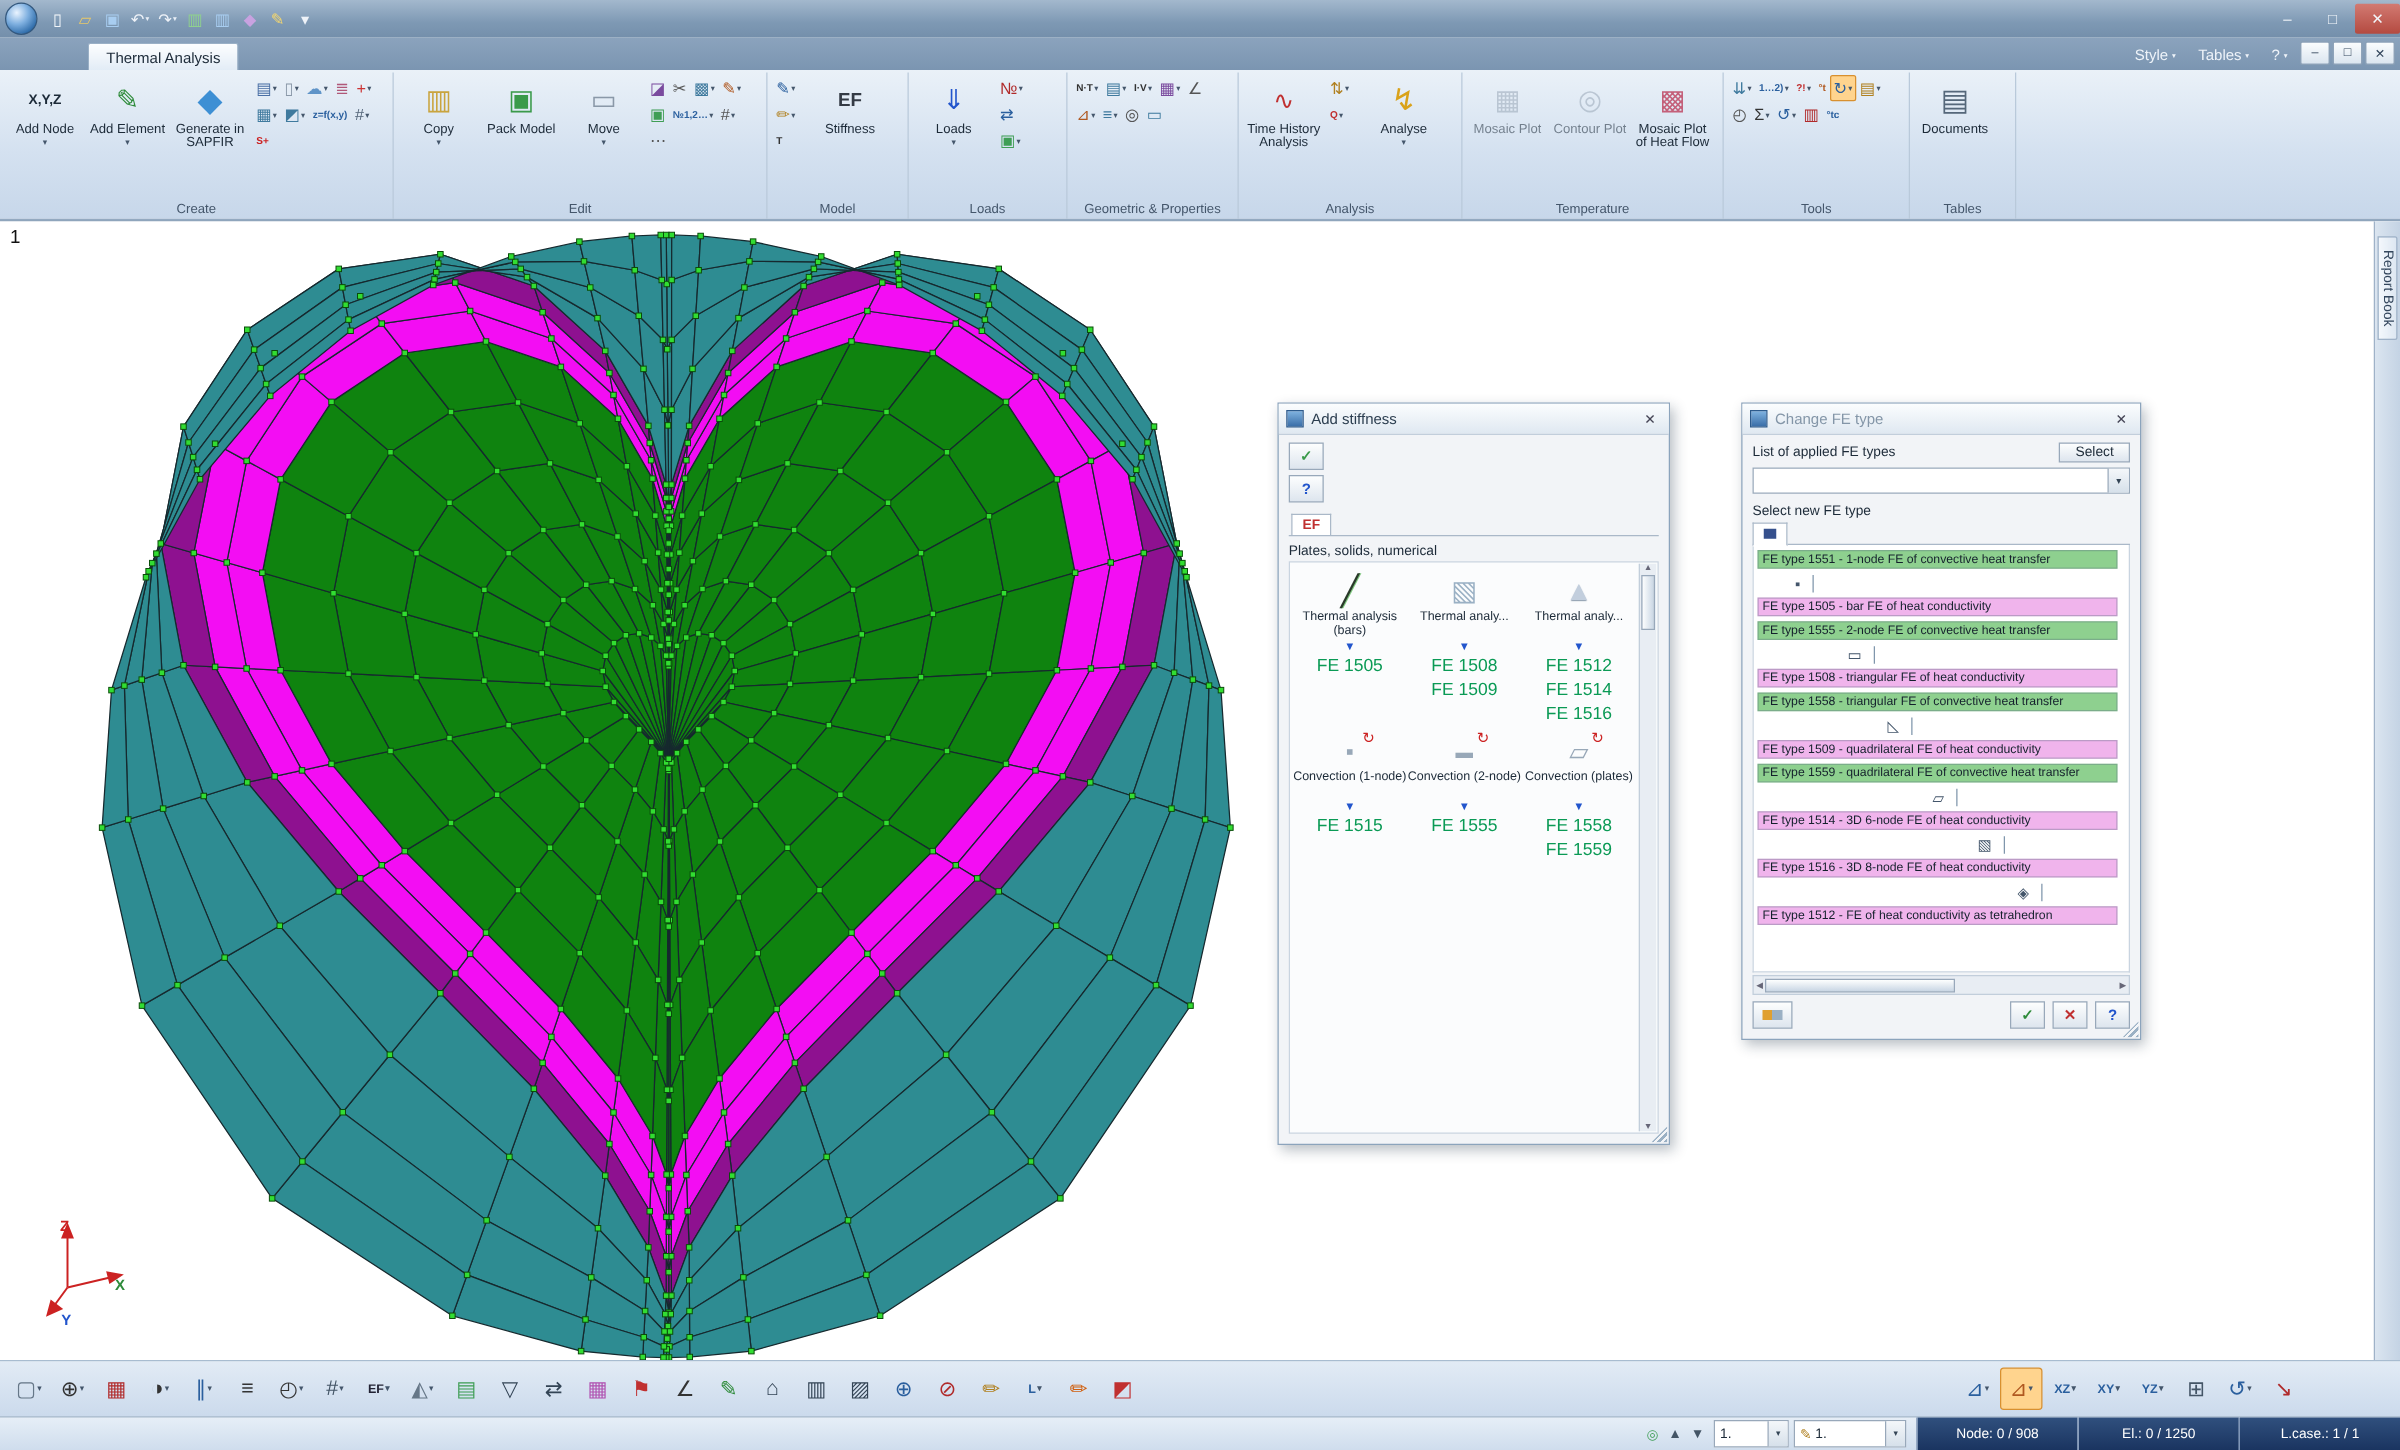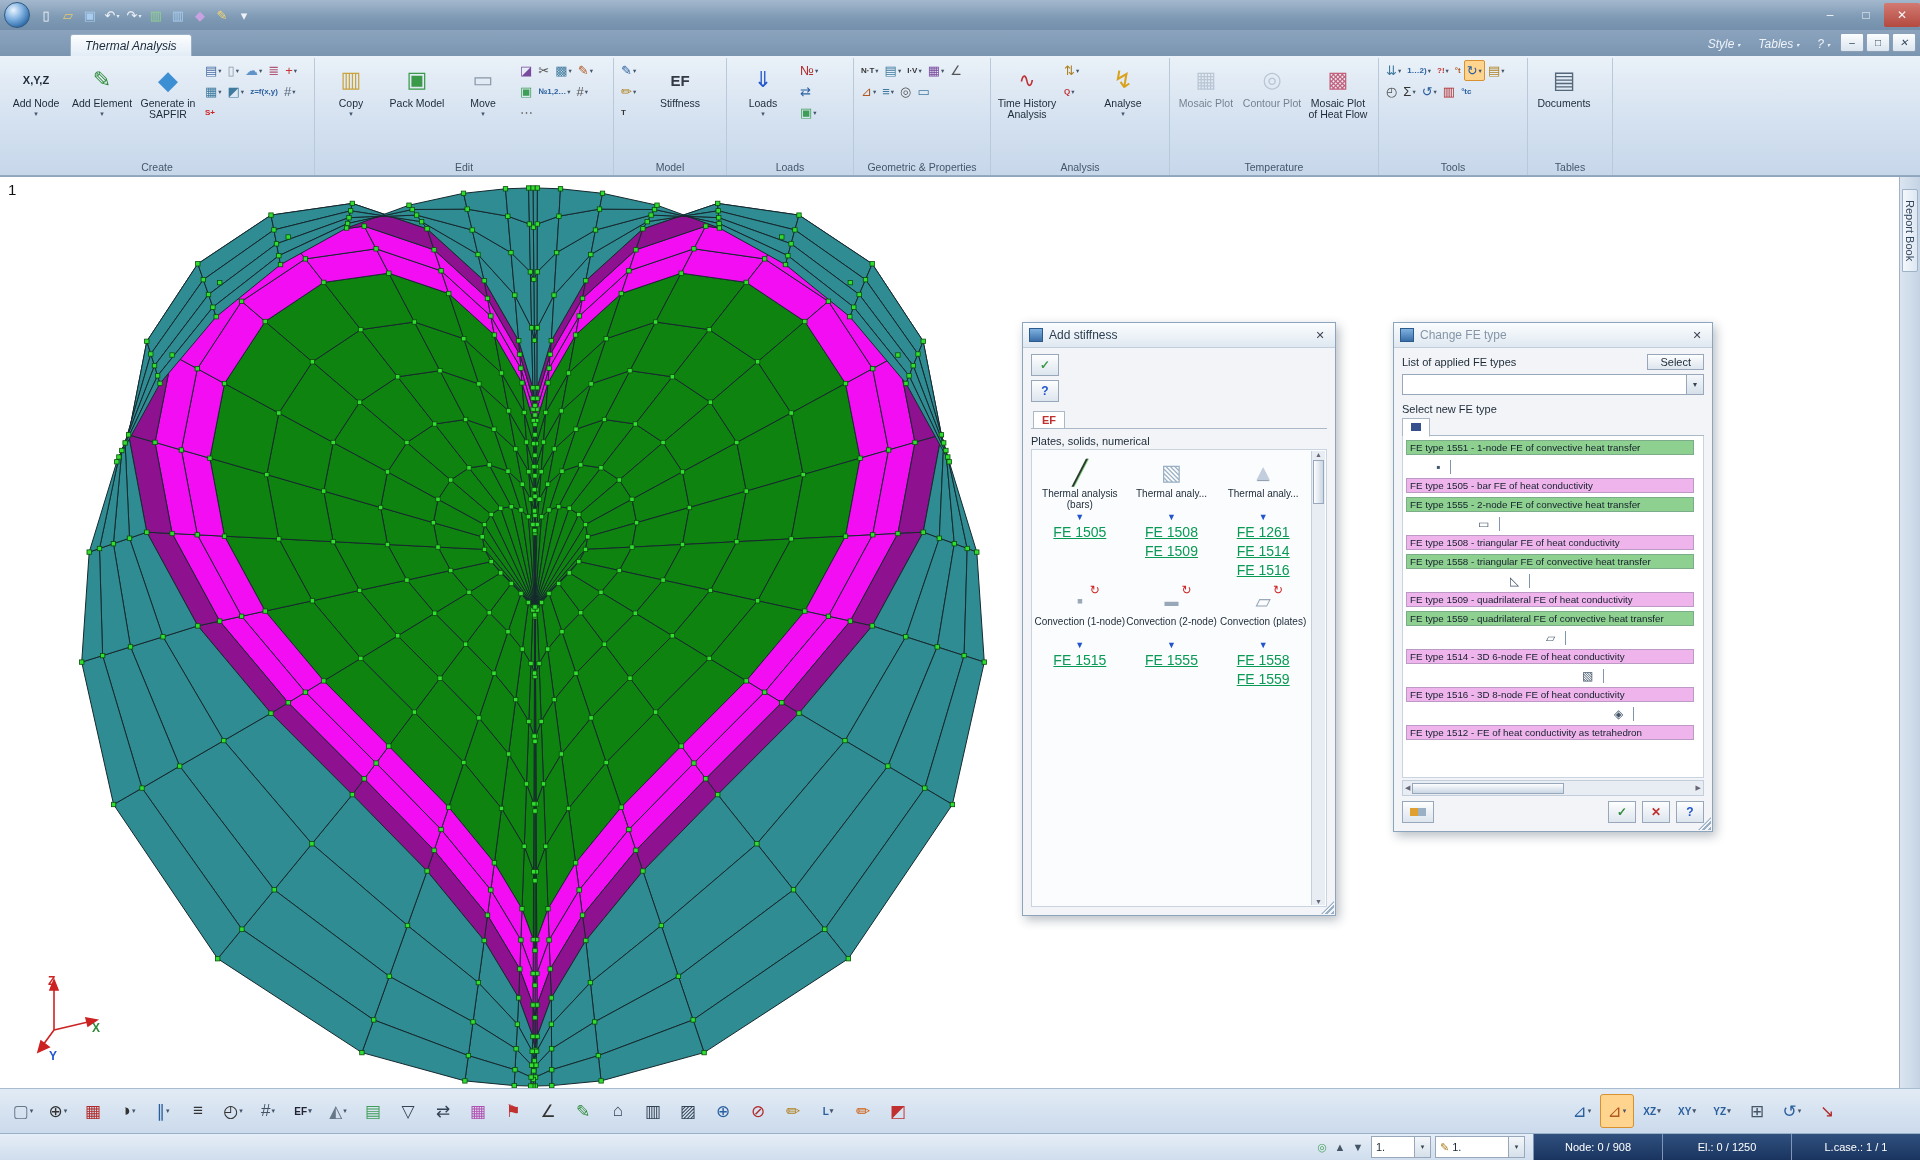--- a/index.html
+++ b/index.html
@@ -11,21 +11,21 @@
   .qat{display:flex;align-items:center;gap:2px;padding-left:6px;z-index:2;}
   .qat-icon{height:22px;min-width:20px;display:flex;align-items:center;justify-content:center;border-radius:2px;}
   .qglyph{font-size:13px;line-height:1;}
   .qcaret{font-size:6px;color:#e8eef6;margin-left:1px;}
   .title{position:absolute;left:0;right:0;text-align:center;font-size:12px;color:#13253a;pointer-events:none;}
   .win-controls{margin-left:auto;display:flex;z-index:2;}
   .win-btn{width:36px;height:24px;display:flex;align-items:center;justify-content:center;font-size:12px;color:#f2f6fa;border-radius:2px;}
   .win-btn.close{background:linear-gradient(#d27a72,#b44a40);}
 
   
-  .tabrow{height:26px;background:linear-gradient(#8ba3bd,#7b95b1);display:flex;align-items:flex-end;flex:0 0 auto;font-style:italic;}
+  .tabrow{height:26px;background:linear-gradient(#8ba3bd,#7b95b1);display:flex;align-items:flex-end;flex:0 0 auto;}
   .rtab{margin-left:70px;padding:4px 14px 3px;background:linear-gradient(#fdfeff,#e2ecf6);border:1px solid #9ab0c6;border-bottom:none;border-radius:3px 3px 0 0;font-size:12px;color:#1c2a38;}
   .tr-spacer{flex:1;}
   .trmenu{display:flex;align-items:center;gap:3px;color:#eef3f9;font-size:12px;padding:0 9px 5px;}
   .mcaret{font-size:6px;}
   .mdi-btn{width:22px;height:17px;margin:0 1px 4px;display:flex;align-items:center;justify-content:center;font-size:10px;color:#33465c;background:linear-gradient(#fbfdfe,#dbe5ef);border:1px solid #8ba0b6;border-radius:2px;}
   .mdi-btn:last-child{margin-right:4px;}
 
   
   .ribbon{height:117px;background:linear-gradient(#eaf1f8,#d4e1f0 55%,#c7d7ea);border-bottom:1px solid #93a9c0;display:flex;align-items:stretch;padding-top:2px;flex:0 0 auto;}
   .rgroup{position:relative;border-right:1px solid #b9c9da;display:flex;align-items:flex-start;gap:2px;padding:2px 4px 16px 4px;}
@@ -77,21 +77,21 @@
   .sticon{height:30px;width:44px;display:flex;align-items:center;justify-content:center;position:relative;}
   .sticon.bar::before{content:"╱";font-size:24px;color:#2a3a2a;text-shadow:1px 0 #7fc87f;}
   .sticon.box::before{content:"▧";font-size:22px;color:#9ab0c4;}
   .sticon.pyramid::before{content:"▲";font-size:22px;color:#c2cedd;text-shadow:0 1px 1px #8898aa;}
   .sticon.conv1::before{content:"▪";font-size:18px;color:#98a8b8;}
   .sticon.conv2::before{content:"▬";font-size:14px;color:#98a8b8;}
   .sticon.convp::before{content:"▱";font-size:20px;color:#98a8b8;}
   .sticon.conv1::after,.sticon.conv2::after,.sticon.convp::after{content:"↻";position:absolute;top:-3px;right:2px;font-size:12px;color:#cc2222;}
   .scap{font-size:10px;color:#1c2a38;line-height:11px;height:22px;overflow:hidden;}
   .sdown{color:#2255cc;font-size:9px;margin:2px 0 1px;}
-  .fe-num{font-size:14px;color:var(--fe-green);line-height:19px;text-decoration:underline;}
+  .fe-num{font-size:14px;color:var(--fe-green);line-height:19px;}
   .vscroll{position:absolute;right:1px;top:1px;bottom:1px;width:13px;background:#e8edf3;border-left:1px solid #c2cedb;display:flex;flex-direction:column;align-items:center;font-size:7px;color:#667;}
   .vthumb{width:9px;height:42px;background:linear-gradient(90deg,#fdfefe,#c9d6e4);border:1px solid #98a8ba;margin:2px 0;}
   .vfill{flex:1;}
   .resize-grip{position:absolute;right:1px;bottom:1px;width:13px;height:13px;background:repeating-linear-gradient(135deg,#9ab0c4 0 2px,transparent 2px 4px);clip-path:polygon(100% 0,100% 100%,0 100%);}
 
   .applied-row{display:flex;align-items:center;}
   .lbl,.lbl2{font-size:11px;color:#1c2a38;}
   .lbl{flex:1;}
   .sel-btn{font-size:11px;padding:1px 12px;border:1px solid #98a8ba;background:linear-gradient(#fdfefe,#dde5ee);font-family:inherit;color:#1c2a38;}
   .combo{margin-top:4px;height:19px;background:#fff;border:1px solid #98a8ba;position:relative;flex:0 0 auto;}
@@ -1489,21 +1489,21 @@
                 <div class="scap">Thermal analy...</div>
                 <div class="sdown">▼</div>
                 <div class="fe-num">FE 1508</div>
                 <div class="fe-num">FE 1509</div>
 
               </div>
               <div class="stiff-item">
                 <div class="sticon pyramid"></div>
                 <div class="scap">Thermal analy...</div>
                 <div class="sdown">▼</div>
-                <div class="fe-num">FE 1261</div>
+                <div class="fe-num">FE 1512</div>
                 <div class="fe-num">FE 1514</div>
                 <div class="fe-num">FE 1516</div>
               </div>
               <div class="stiff-item">
                 <div class="sticon conv1"></div>
                 <div class="scap">Convection (1-node)</div>
                 <div class="sdown">▼</div>
                 <div class="fe-num">FE 1515</div>
 
               </div>

